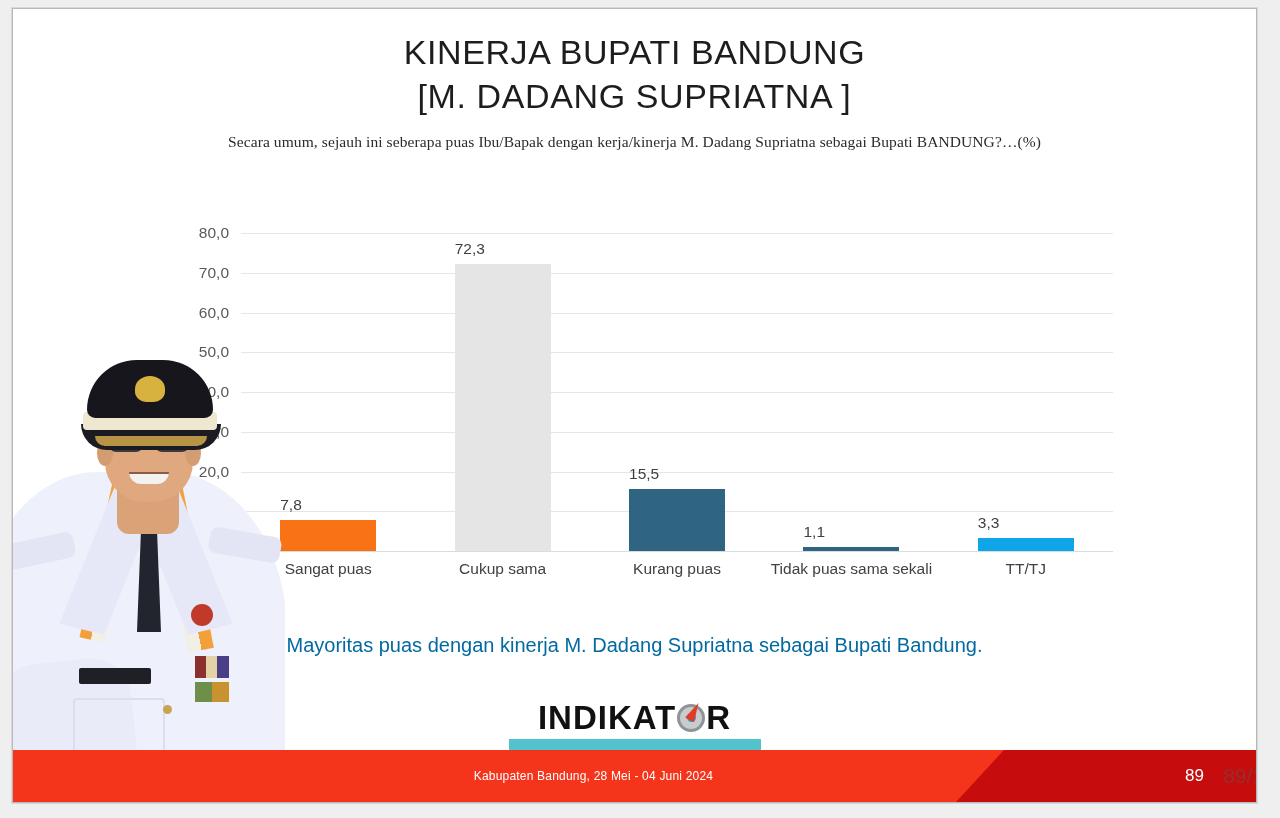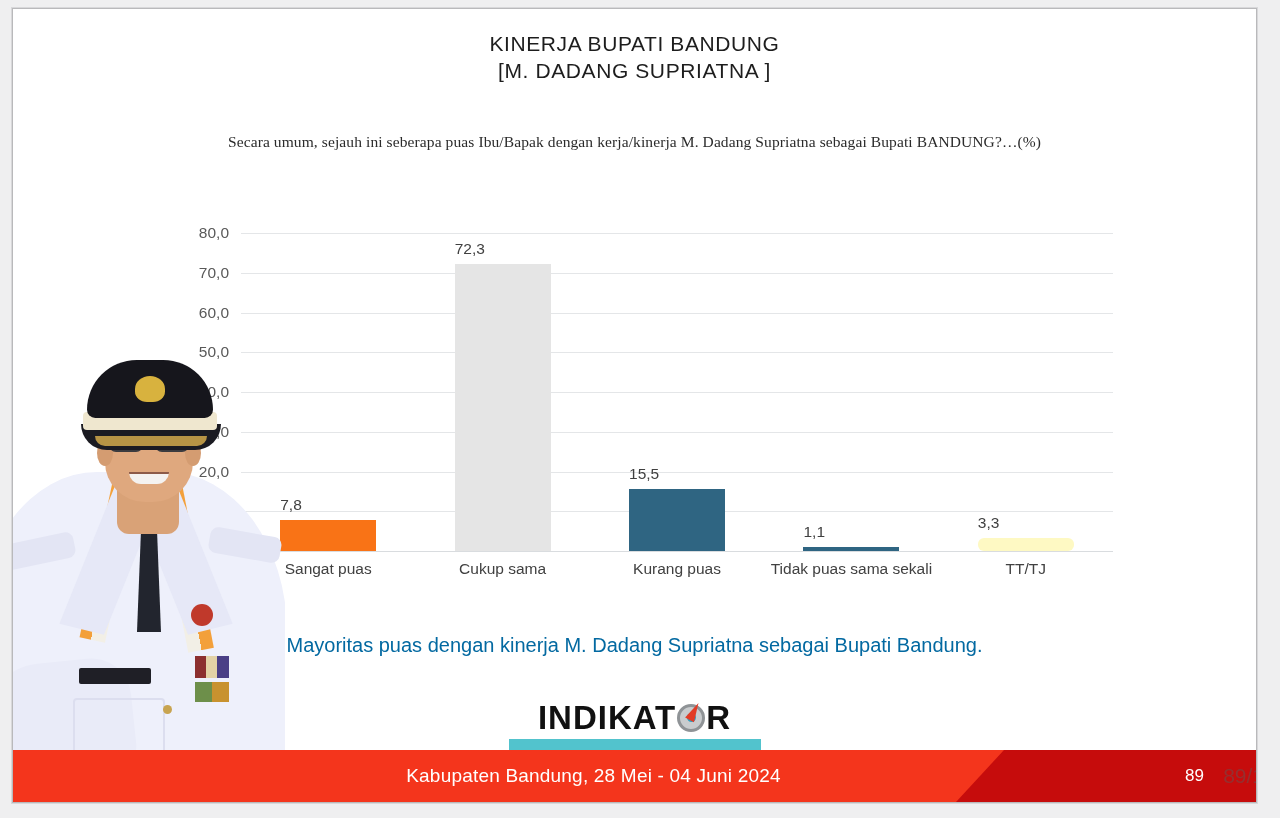--- a/index.html
+++ b/index.html
@@ -19,21 +19,21 @@
     box-shadow: 0 0 0 1px #d8d8da;
     overflow: hidden;
   }
 
   
   #title-block {
     position: absolute; left: 0; top: 22px; width: 100%;
     text-align: center;
   }
   .title-line {
-    font-size: 21px;
+    font-size: 34px;
     letter-spacing: .6px;
     color: #1d1d1d;
     font-weight: 400;
     line-height: 1.28;
     white-space: nowrap;
   }
 
   #question {
     position: absolute; left: 0; top: 124px; width: 100%;
     text-align: center;
@@ -183,21 +183,21 @@
     right: 0; top: 0; bottom: 0;
     width: 300px;
     background: #c60c0c;
     clip-path: polygon(16% 0, 100% 0, 100% 100%, 0 100%);
   }
   #footer-text {
     position: absolute; inset: 0;
     display: flex; align-items: center; justify-content: center;
     padding-right: 82px;
     color: #fff;
-    font-size: 19px;
+    font-size: 12px;
     letter-spacing: .2px;
   }
   #page-num {
     position: absolute;
     right: 52px; top: 50%;
     transform: translateY(-50%);
     color: #fff;
     font-size: 17px;
   }
   #page-overlay {
@@ -316,21 +316,21 @@
             </div>
             <span class="cat-label">Kurang puas</span>
           </div>
           <div class="bar-slot">
             <div class="bar" style="height: 1.375%; background: rgb(47, 101, 130);">
               <span class="bar-value">1,1</span>
             </div>
             <span class="cat-label">Tidak puas sama sekali</span>
           </div>
           <div class="bar-slot">
-            <div class="bar" style="height: 4.125%; background: #fef9c3; border-radius: 6px;">
+            <div class="bar" style="height: 4.125%; background: #0ea5e9;">
               <span class="bar-value">3,3</span>
             </div>
             <span class="cat-label">TT/TJ</span>
           </div>
         </div>
     </div>
   </div>
 
   <div id="conclusion">Mayoritas puas dengan kinerja M. Dadang Supriatna sebagai Bupati Bandung.</div>
 

